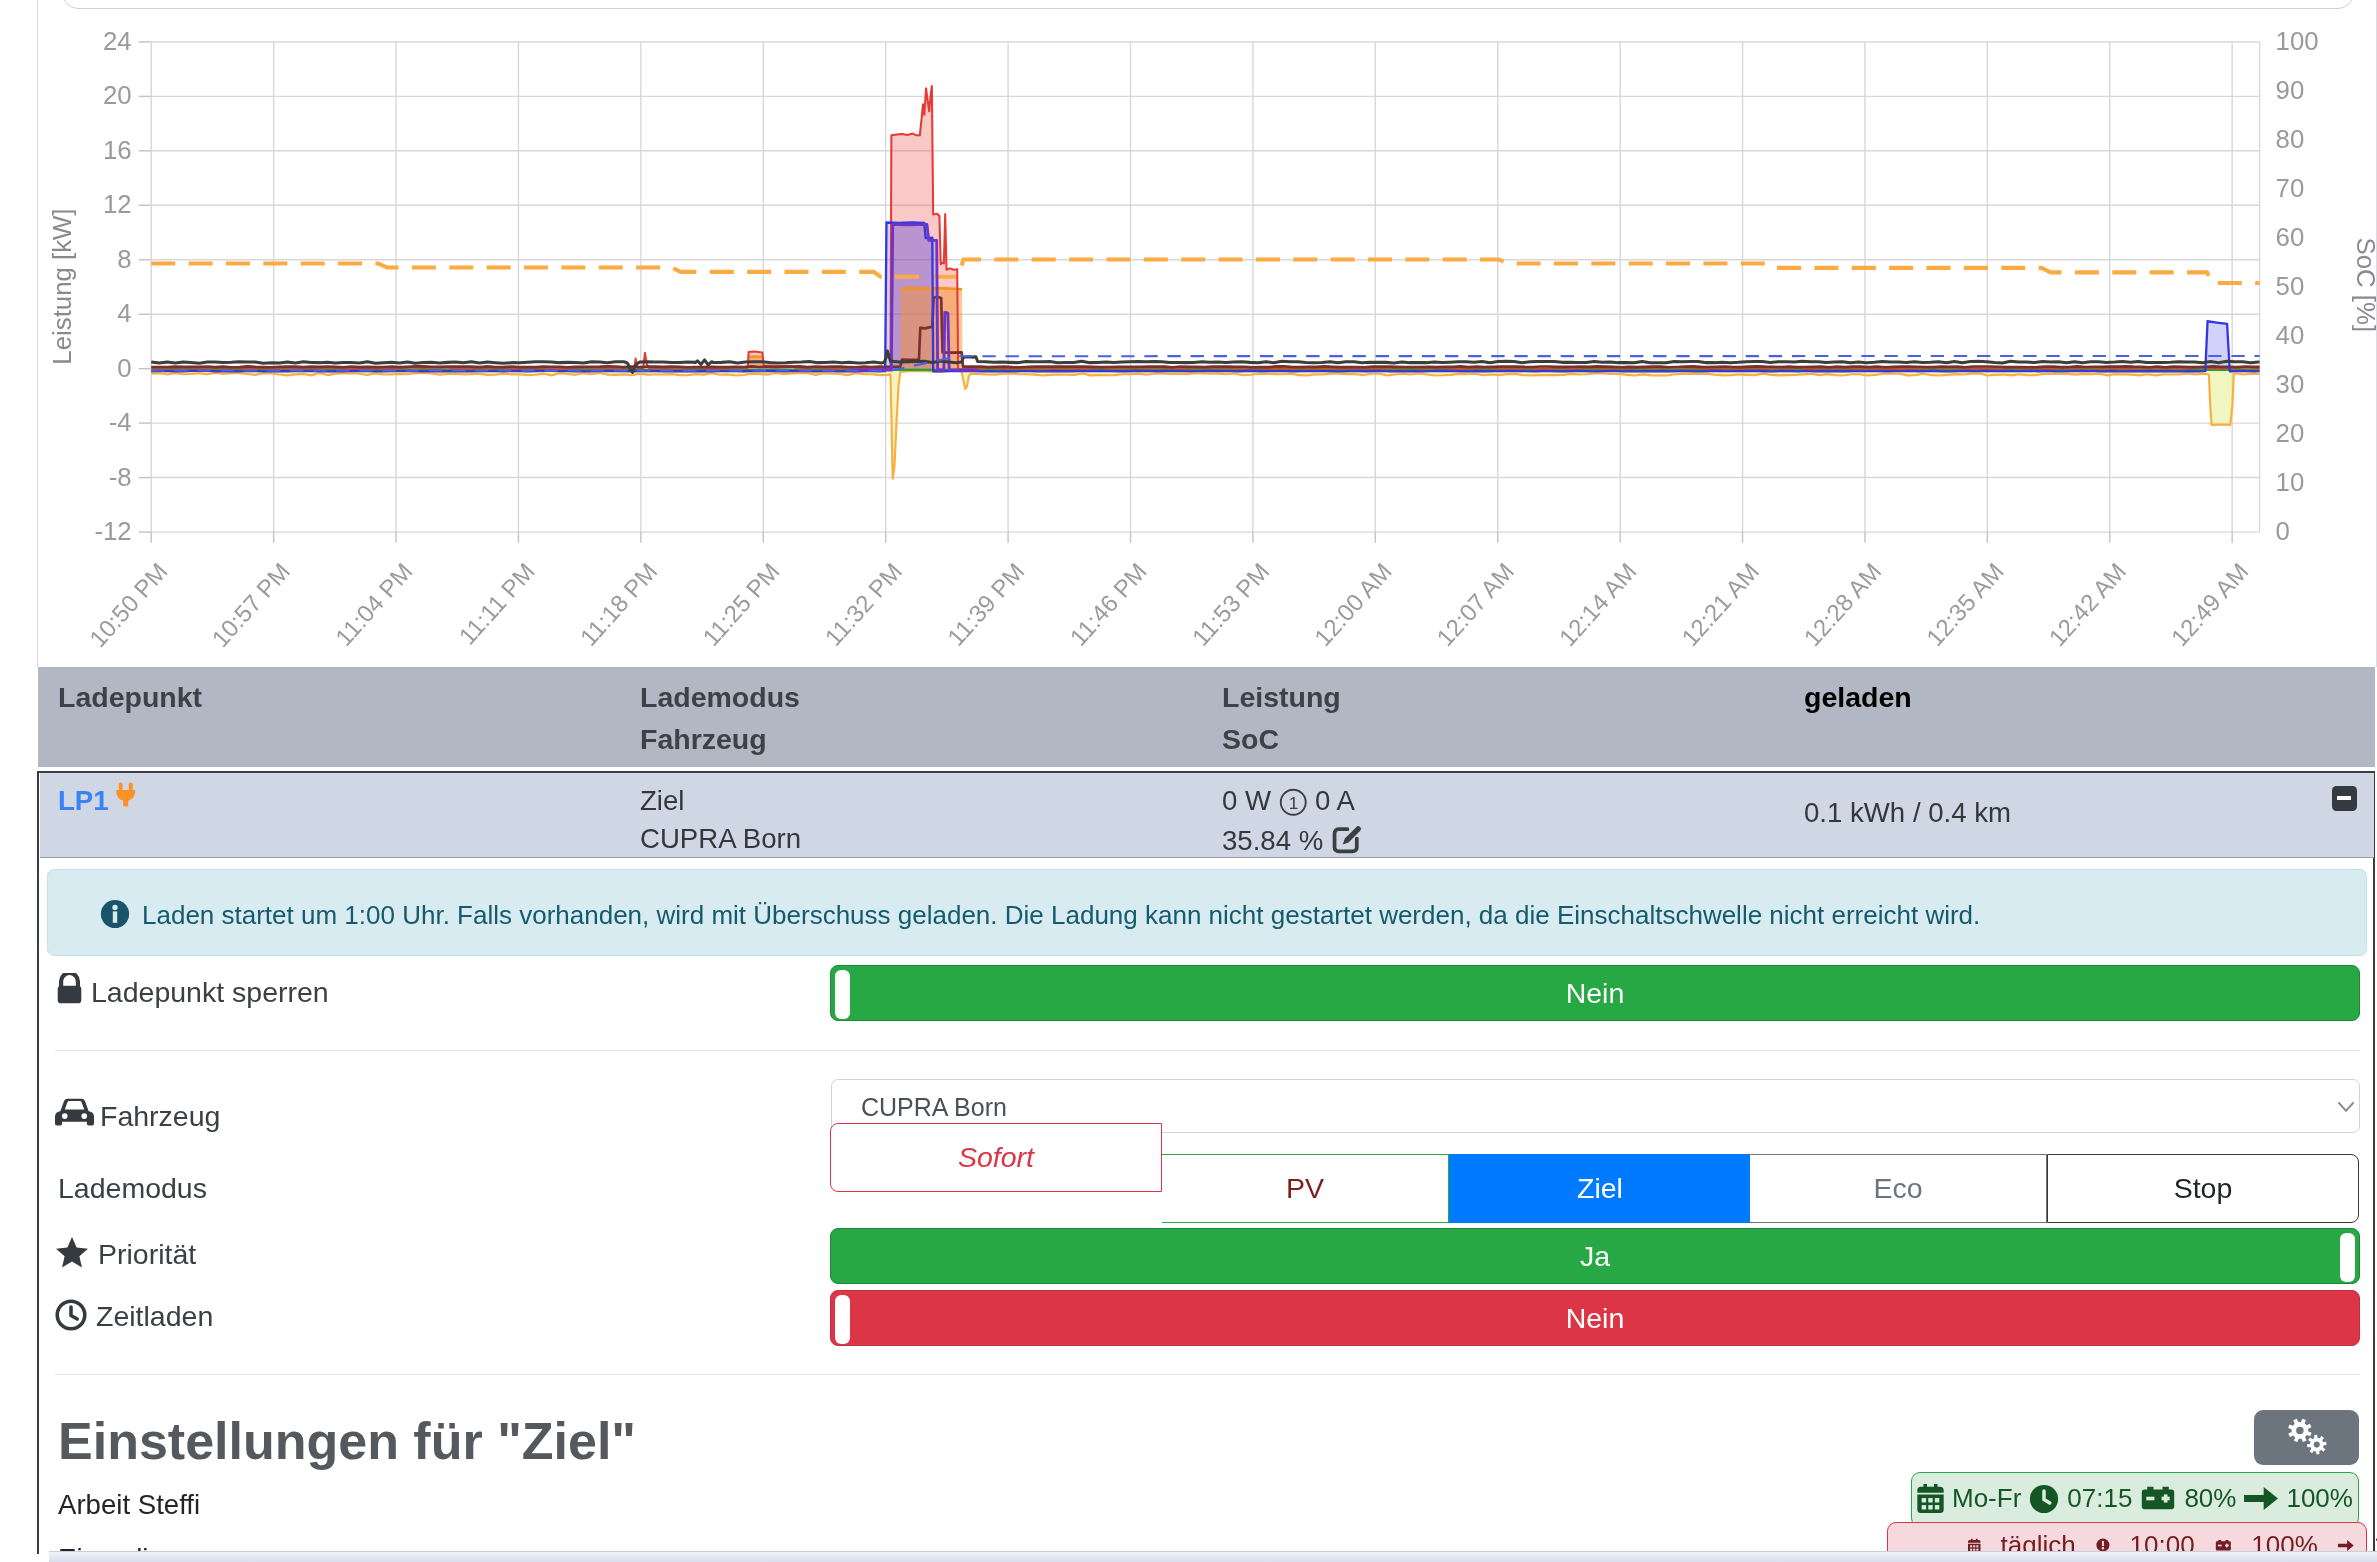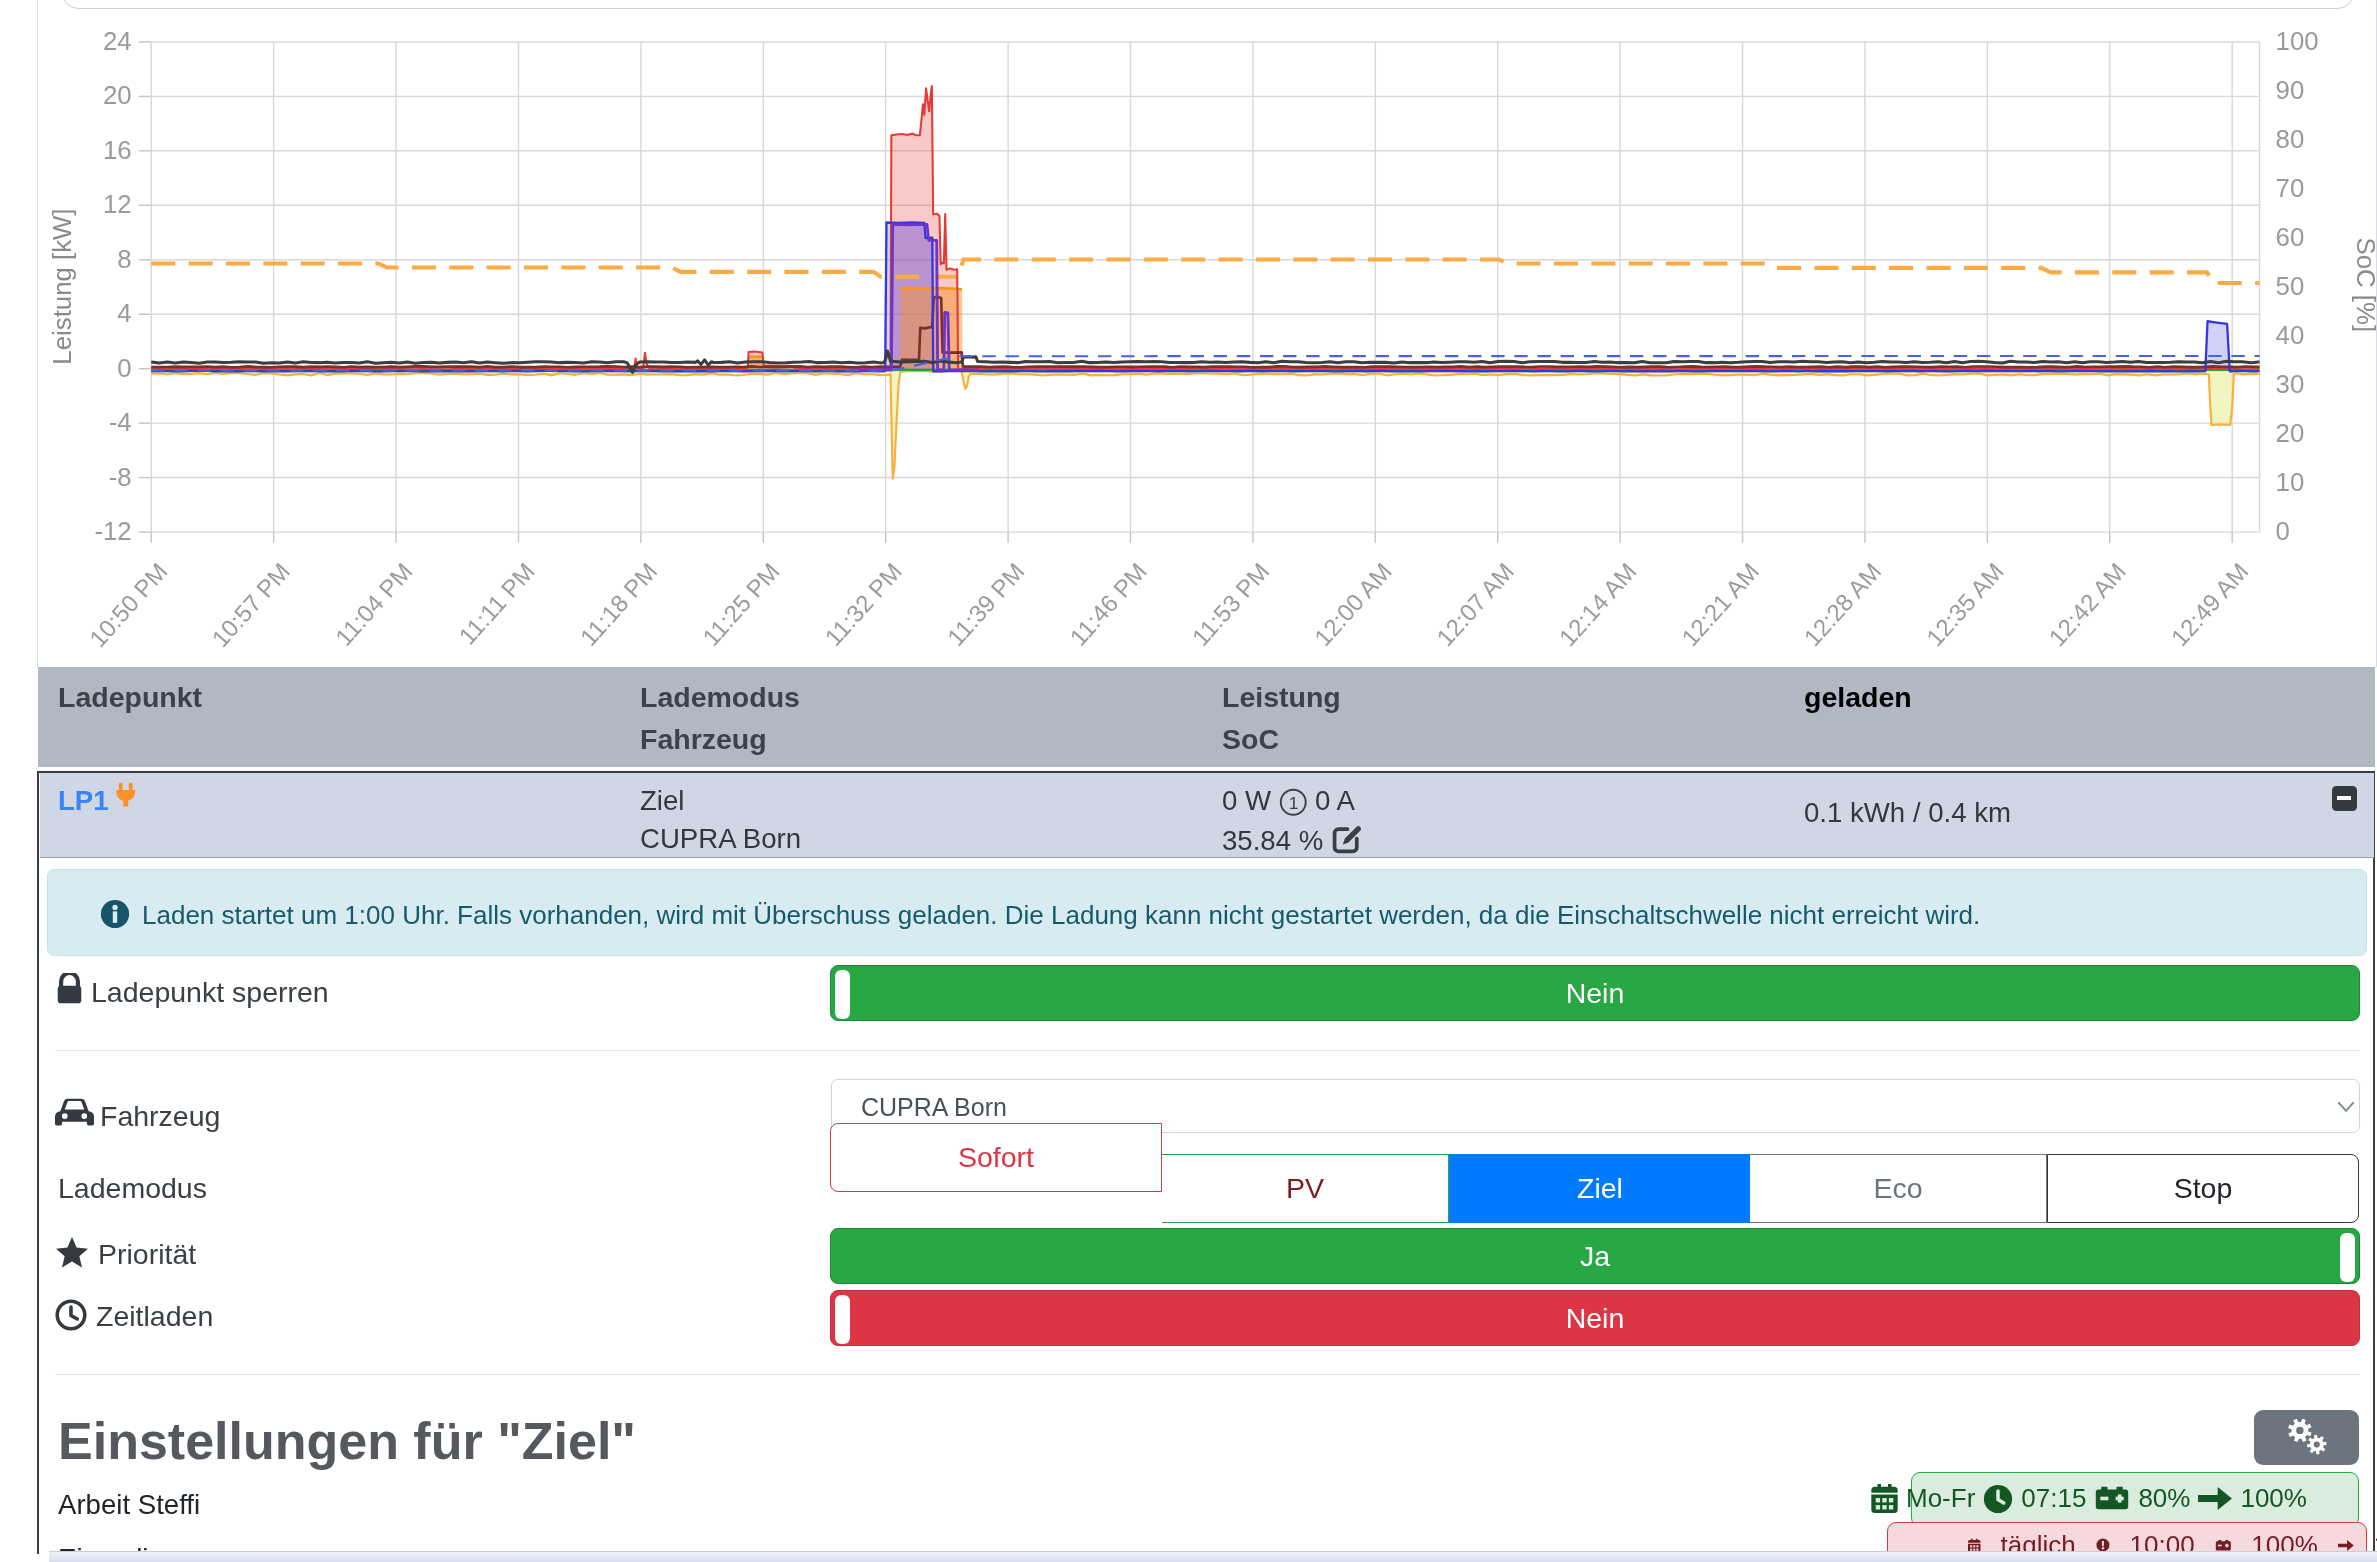--- a/index.html
+++ b/index.html
@@ -187,21 +187,21 @@
     <circle cx="11" cy="21.5" r="3.2" fill="#fff"></circle>
     <circle cx="33" cy="21.5" r="3.2" fill="#fff"></circle>
   </svg>
 <div class="lbl" style="left:100px;top:1100px;">Fahrzeug</div>
 <div class="abs" style="left:831px;top:1079px;width:1529px;height:54px;border:0.9px solid #ced4da;border-radius:7.1px;box-sizing:border-box;background:#fff;"></div>
 <div class="abs" style="left:861px;top:1093px;font-size:25px;color:#495057;">CUPRA Born</div>
 <svg class="abs" style="left:2337px;top:1101px;" width="18" height="11.6" viewBox="0 0 20 13">
     <path d="M1.5 1.5 L10 11 L18.5 1.5" fill="none" stroke="#828a92" stroke-width="2.3"></path>
   </svg>
 <div class="lbl" style="left:58px;top:1172px;">Lademodus</div>
-<div class="btn5" style="left:830px;top:1123px;width:332px;border:1.8px solid #dc3545;color:#dc3545;border-radius:8px 0 0 8px;">Sofort</div>
+<div class="btn5" style="left:830px;top:1123px;width:332px;border:1.8px solid #dc3545;color:#dc3545;border-radius:8px 0 0 8px;font-style:italic;">Sofort</div>
 <div class="btn5" style="left:1162px;top:1154px;width:287px;border:1.8px solid #28a745;color:#7f1d1d;border-left:none;">PV</div>
 <div class="btn5" style="left:1449px;top:1154px;width:302px;background:#007bff;border:1.8px solid #007bff;color:#fff;">Ziel</div>
 <div class="btn5" style="left:1750px;top:1154px;width:297px;border:0.9px solid #70757a;color:#6c757d;border-left:none;">Eco</div>
 <div class="btn5" style="left:2047px;top:1154px;width:312px;border:1.8px solid #32383e;color:#212529;border-radius:0 8px 8px 0;">Stop</div>
 <svg class="abs" style="left:55px;top:1237px;" width="34" height="32" viewBox="0 0 38 36">
     <path d="M19 0 l5.2 11.9 12.8 1.2 -9.7 8.6 2.9 12.7 -11.2-6.7 -11.2 6.7 2.9-12.7 -9.7-8.6 12.8-1.2 z" fill="#343a40"></path>
   </svg>
 <div class="lbl" style="left:98px;top:1238px;">Priorität</div>
 <div class="tgl" style="top:1228px;background:#28a745;border:1.8px solid #1f8838;box-sizing:border-box;">Ja<div class="knob" style="right:3.6px;"></div></div>
 <svg class="abs" style="left:55px;top:1299px;" width="32" height="32" viewBox="0 0 36 36">
@@ -212,21 +212,21 @@
 <div class="tgl" style="top:1290px;background:#dc3545;border:1.8px solid #c42f3e;box-sizing:border-box;">Nein<div class="knob" style="left:3.6px;"></div></div>
 <div class="hr" style="top:1374px;"></div>
 <div class="abs" style="left:58px;top:1411px;font-size:52px;font-weight:bold;color:#55595d;">Einstellungen für "Ziel"</div>
 <div class="abs" style="left:2254px;top:1410px;width:105px;height:55px;background:#6c757d;border-radius:9px;"></div>
 <svg class="abs" style="left:2283px;top:1417px;" width="48" height="41" viewBox="0 0 54 46">
     <path d="M32.2 17.7 L30.7 21.7 L26.9 20.3 L24.8 22.5 L26.5 26.3 L22.5 28.0 L20.8 24.3 L17.8 24.4 L16.3 28.2 L12.3 26.7 L13.7 22.9 L11.5 20.8 L7.7 22.5 L6.0 18.5 L9.7 16.8 L9.6 13.8 L5.8 12.3 L7.3 8.3 L11.1 9.7 L13.2 7.5 L11.5 3.7 L15.5 2.0 L17.2 5.7 L20.2 5.6 L21.7 1.8 L25.7 3.3 L24.3 7.1 L26.5 9.2 L30.3 7.5 L32.0 11.5 L28.3 13.2 L28.4 16.2 Z M 23.2 15.0 A 4.2 4.2 0 1 0 14.8 15.0 A 4.2 4.2 0 1 0 23.2 15.0 Z" fill="#fff" fill-rule="evenodd"></path>
     <path d="M47.7 36.3 L45.5 39.1 L42.9 37.1 L40.7 38.3 L41.1 41.6 L37.6 42.0 L37.2 38.8 L34.8 38.1 L32.7 40.7 L29.9 38.5 L31.9 35.9 L30.7 33.7 L27.4 34.1 L27.0 30.6 L30.2 30.2 L30.9 27.8 L28.3 25.7 L30.5 22.9 L33.1 24.9 L35.3 23.7 L34.9 20.4 L38.4 20.0 L38.8 23.2 L41.2 23.9 L43.3 21.3 L46.1 23.5 L44.1 26.1 L45.3 28.3 L48.6 27.9 L49.0 31.4 L45.8 31.8 L45.1 34.2 Z M 41.4 31.0 A 3.4 3.4 0 1 0 34.6 31.0 A 3.4 3.4 0 1 0 41.4 31.0 Z" fill="#fff" fill-rule="evenodd"></path>
   </svg>
 <div class="abs" style="left:58px;top:1489px;font-size:27.6px;color:#212529;">Arbeit Steffi</div>
 <div class="abs" style="left:1911px;top:1472px;width:448px;height:55px;background:#d9ecdd;border:1.8px solid #28a745;border-radius:9px;box-sizing:border-box;"></div>
-<div class="abs" style="left:1871px;top:1472px;width:442px;height:53px;display:flex;align-items:center;gap:8px;color:#155724;font-size:26px;white-space:nowrap;">
+<div class="abs" style="left:1917px;top:1472px;width:442px;height:53px;display:flex;align-items:center;gap:8px;color:#155724;font-size:26px;white-space:nowrap;">
 <svg width="27" height="29" viewBox="0 0 30 33">
       <path d="M0 7 a4 4 0 0 1 4-4 h3 v-3 h4 v3 h8 v-3 h4 v3 h3 a4 4 0 0 1 4 4 v3 h-30 z M0 12 h30 v17 a4 4 0 0 1 -4 4 h-22 a4 4 0 0 1 -4-4 z" fill="#155724"></path>
       <g fill="#d9ecdd">
         <rect x="5" y="16" width="5" height="5"></rect>
         <rect x="12.5" y="16" width="5" height="5"></rect>
         <rect x="20" y="16" width="5" height="5"></rect>
         <rect x="5" y="24" width="5" height="5"></rect>
         <rect x="12.5" y="24" width="5" height="5"></rect>
         <rect x="20" y="24" width="5" height="5"></rect>
       </g>

